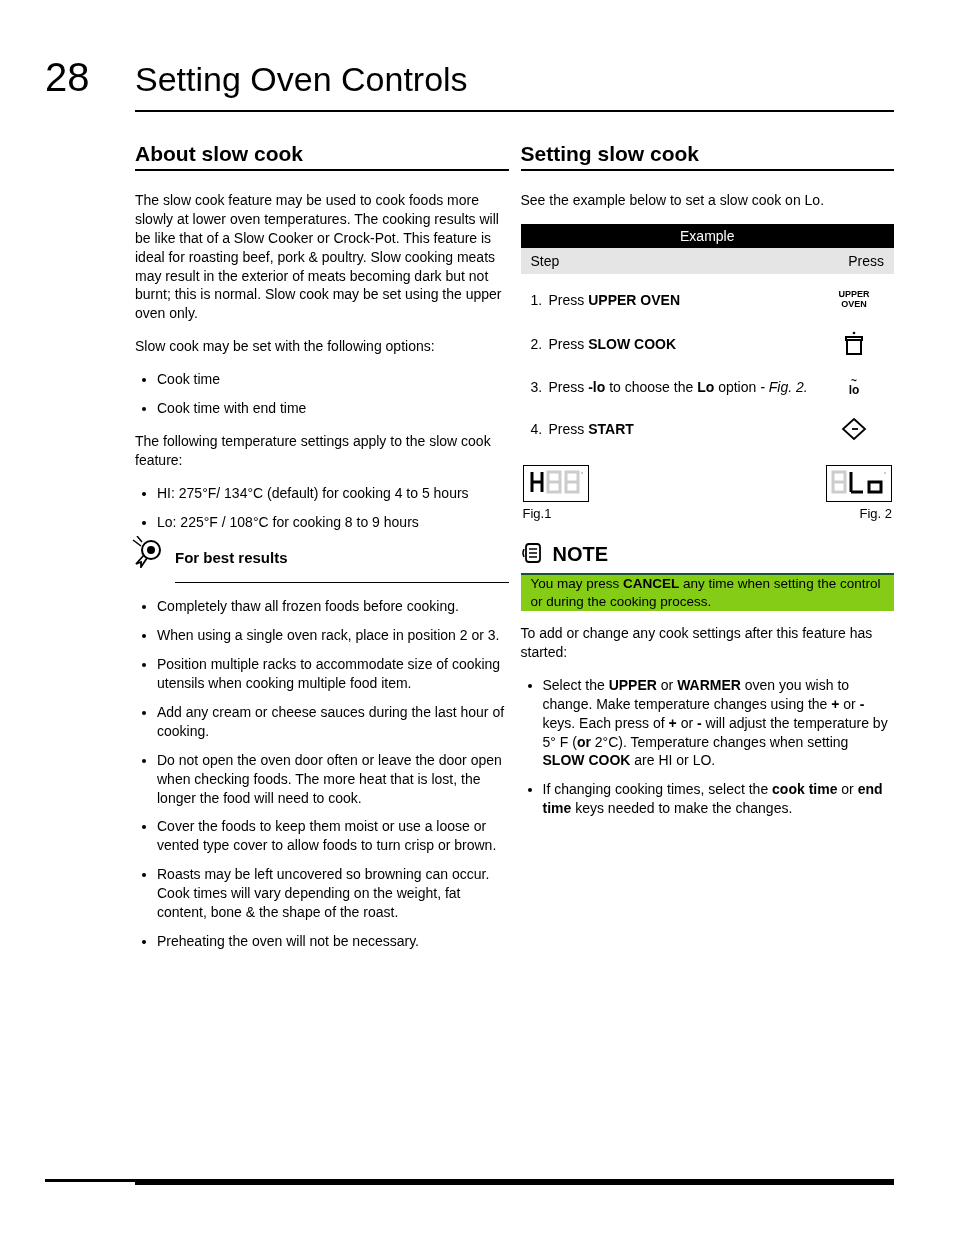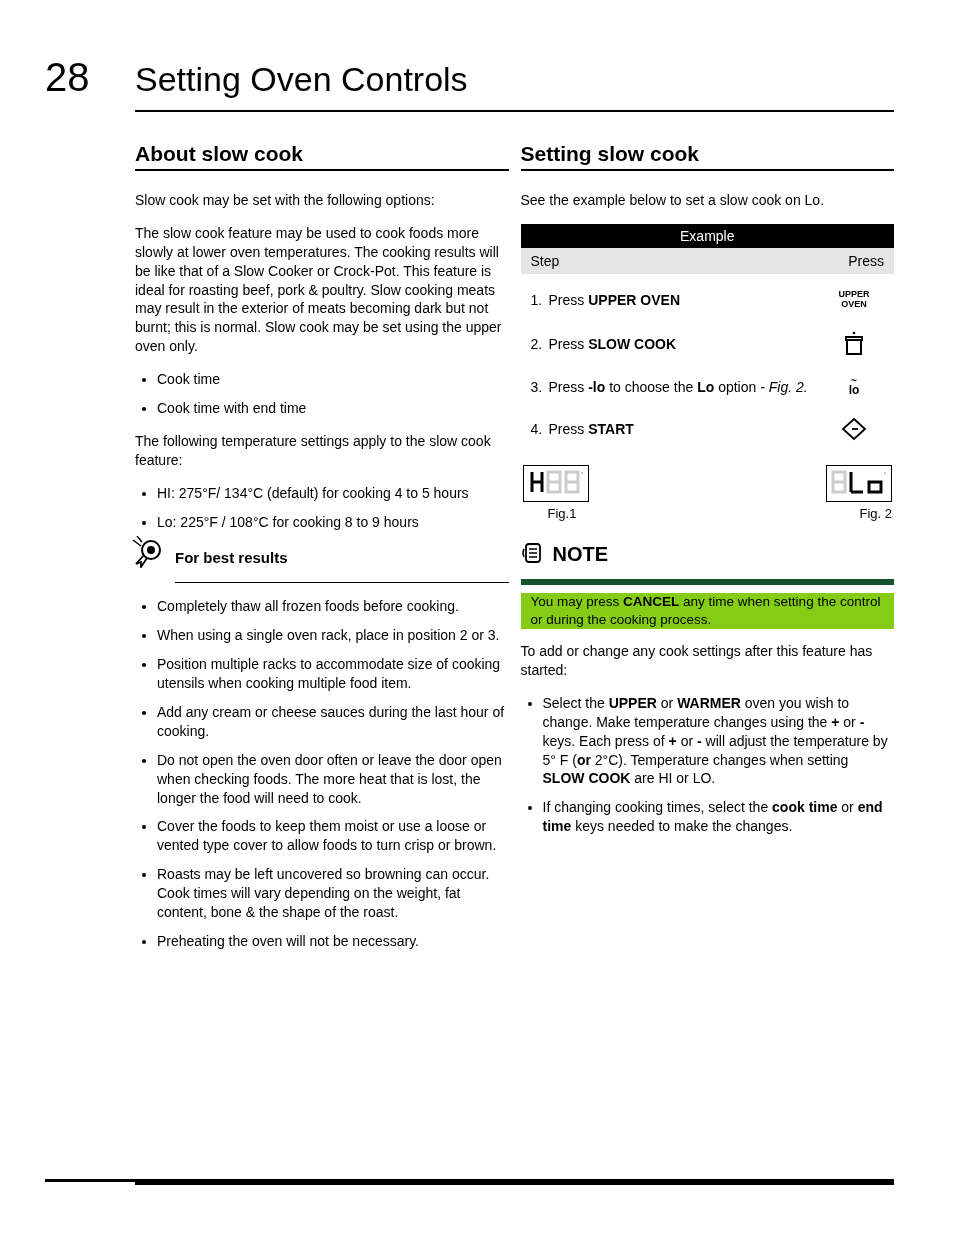--- a/index.html
+++ b/index.html
@@ -86,25 +86,25 @@
   .example-row .left { flex:1; font-size:14px; line-height:1.3;}
   .example-row .left .num { display:inline-block; width:18px;}
   .example-row .right { width:60px; text-align:center; font-size:12px;}
   .upper-oven-btn { font-size:9px; font-weight:bold; line-height:1.1; text-align:center;}
   .slowcook-icon svg { display:block; margin:0 auto;}
   .lo-btn { font-weight:bold; font-size:14px;}
   .lo-btn .tilde { font-size:10px; display:block; line-height:0.5;}
   .start-icon svg { display:block; margin:0 auto;}
   .figs { display:flex; justify-content:space-between; margin-top:4px; padding:0 2px;}
   .seg-box { border:1.5px solid #000; padding:2px 4px; display:inline-block;}
-  .figlabel { font-size:13px; margin-top:4px;margin-left:25px;}
+  .figlabel { font-size:13px; margin-top:4px;}
   .note-block { margin-top: 20px; }
   .note-head {
     display:flex; align-items:center; gap:8px;
-    border-bottom: 6px solid #14532d; padding-bottom:11px; margin-bottom:8px;
+    border-bottom: 2px solid #14532d; padding-bottom:5px; 
   }
   .note-title { font-size:20px; font-weight:bold;}
   .note-body { background:#84cc16; padding:0 10px; font-size:13.5px; line-height:1.35; margin-bottom:13px;}
   .bold { font-weight:bold; }
   .footer-rule {
     position:absolute;
     left:45px; right:60px; bottom:50px;
     border:none;
     border-top:3px solid #000;
   }
@@ -119,23 +119,23 @@
   <div class="page-num">28</div>
   <div class="page-title">Setting Oven Controls</div>
 </div>
 <hr class="title-rule">
 
 <div class="columns">
 
   <div class="col">
     <h2 class="section">About slow cook</h2>
 
+    <p>The slow cook feature may be used to cook foods more slowly at lower oven temperatures. The cooking results will be like that of a Slow Cooker or Crock-Pot. This feature is ideal for roasting beef, pork &amp; poultry. Slow cooking meats may result in the exterior of meats becoming dark but not burnt; this is normal. Slow cook may be set using the upper oven only.</p>
+
     <p>Slow cook may be set with the following options:</p>
-
-    <p>The slow cook feature may be used to cook foods more slowly at lower oven temperatures. The cooking results will be like that of a Slow Cooker or Crock-Pot. This feature is ideal for roasting beef, pork &amp; poultry. Slow cooking meats may result in the exterior of meats becoming dark but not burnt; this is normal. Slow cook may be set using the upper oven only.</p>
     <ul class="bullets">
       <li>Cook time</li>
       <li>Cook time with end time</li>
     </ul>
 
     <p>The following temperature settings apply to the slow cook feature:</p>
     <ul class="bullets">
       <li>HI: 275°F/ 134°C (default) for cooking 4 to 5 hours</li>
       <li>Lo: 225°F / 108°C for cooking 8 to 9 hours</li>
     </ul>

